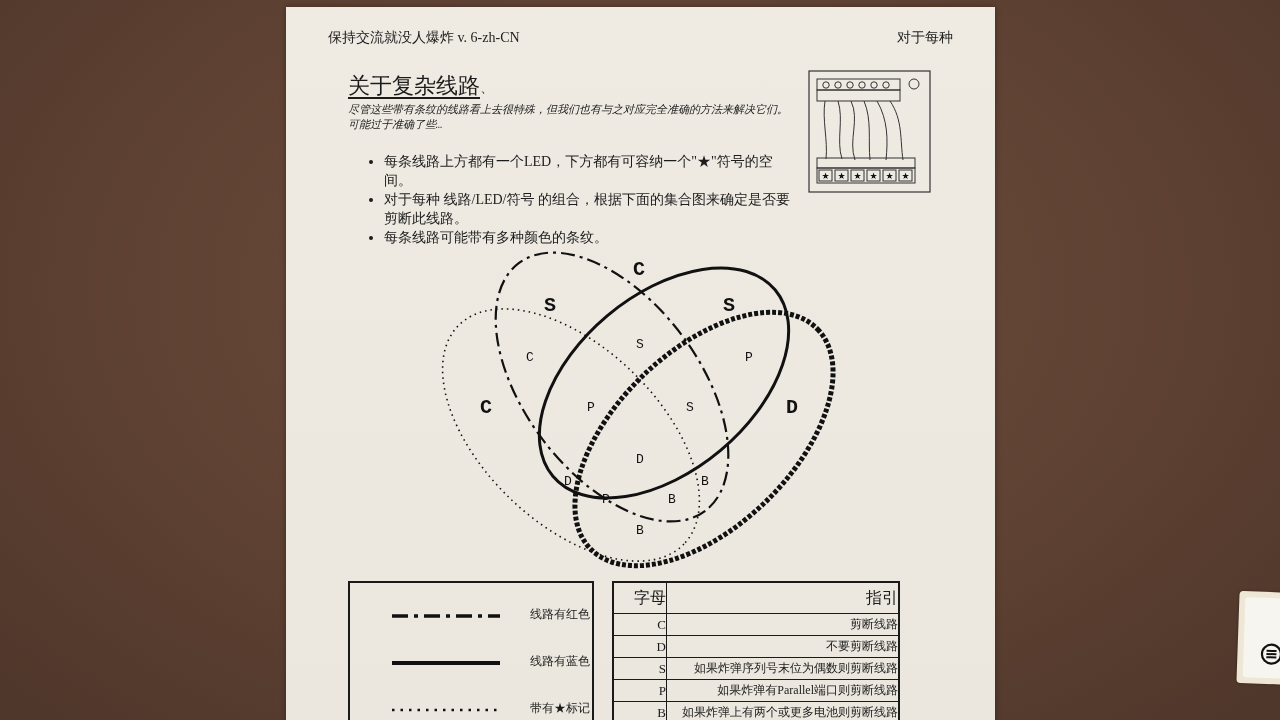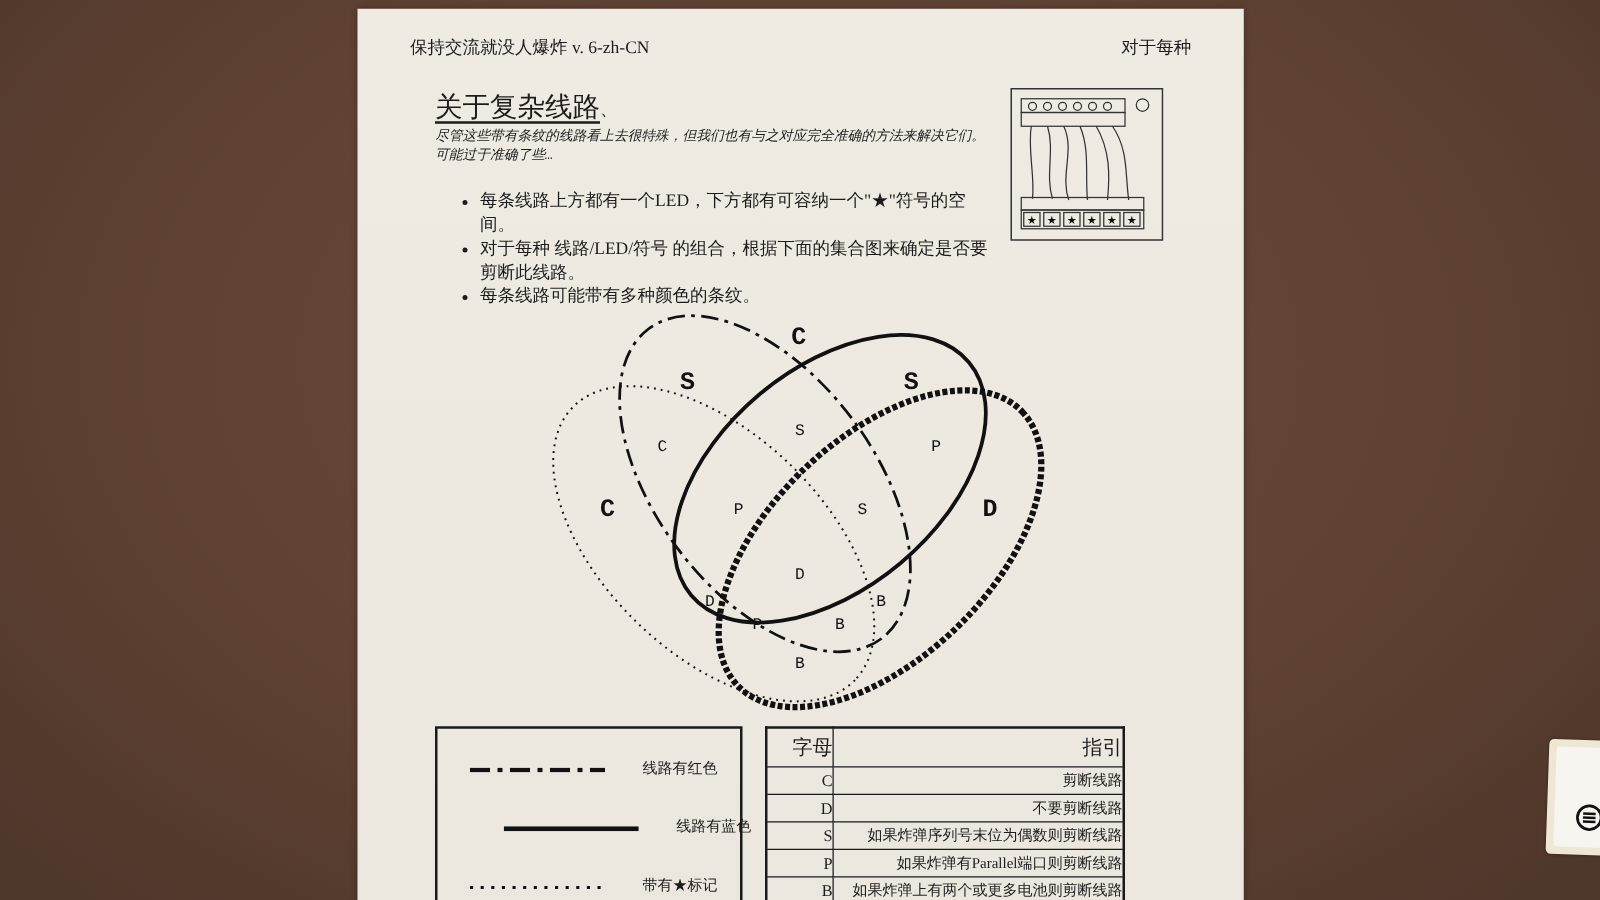--- a/index.html
+++ b/index.html
@@ -28,21 +28,21 @@
     position:absolute; left:78px; top:145px; width:412px; margin:0; padding:0 0 0 20px;
     font-size:14px; line-height:19px; font-family:"Liberation Serif", serif;
   }
   .bullets li { margin:0; }
   .module-img { position:absolute; left:522px; top:63px; width:123px; height:123px; }
   .venn { position:absolute; left:140px; top:240px; width:430px; height:330px; }
   .legend {
     position:absolute; left:62px; top:574px; width:246px; height:160px;
     border:2.5px solid #1a1a1a; box-sizing:border-box;
   }
-  .legend-row { position:absolute; left:0; width:100%; height:30px;padding-left:43px; }
+  .legend-row { position:absolute; left:16px; width:100%; height:30px;padding-left:43px; }
   .legend-line { position:absolute; left:26px; width:108px; top:14px; }
   .legend-label { position:absolute; left:164px; top:6px; font-size:12px; font-family:"Liberation Serif", serif; }
   .rules {
     position:absolute; left:326px; top:574px; width:288px;
     border:2.5px solid #1a1a1a; border-collapse:collapse;
     font-family:"Liberation Serif", serif;
   }
   .rules th, .rules td { border:1px solid #1a1a1a; text-align:right; padding:0; }
   .rules th { font-size:16px; font-weight:normal; height:30px; }
   .rules td { font-size:12px; height:21px; }
@@ -146,21 +146,21 @@
     </g>
   </svg>
 
   <div class="legend">
     <div class="legend-row" style="top:17px;">
       <svg class="legend-line" height="4" viewBox="0 0 108 4">
         <line x1="0" y1="2" x2="108" y2="2" stroke="#111" stroke-width="3.5" stroke-dasharray="16 6 4 6"></line>
       </svg>
       <span class="legend-label">线路有红色</span>
     </div>
-    <div class="legend-row" style="top:64px;margin-left:27px;">
+    <div class="legend-row" style="top:64px;">
       <svg class="legend-line" height="4" viewBox="0 0 108 4">
         <line x1="0" y1="2" x2="108" y2="2" stroke="#111" stroke-width="4"></line>
       </svg>
       <span class="legend-label">线路有蓝色</span>
     </div>
     <div class="legend-row" style="top:111px;">
       <svg class="legend-line" height="4" viewBox="0 0 108 4">
         <line x1="0" y1="2" x2="108" y2="2" stroke="#111" stroke-width="2.5" stroke-dasharray="2.5 6"></line>
       </svg>
       <span class="legend-label">带有★标记</span>

